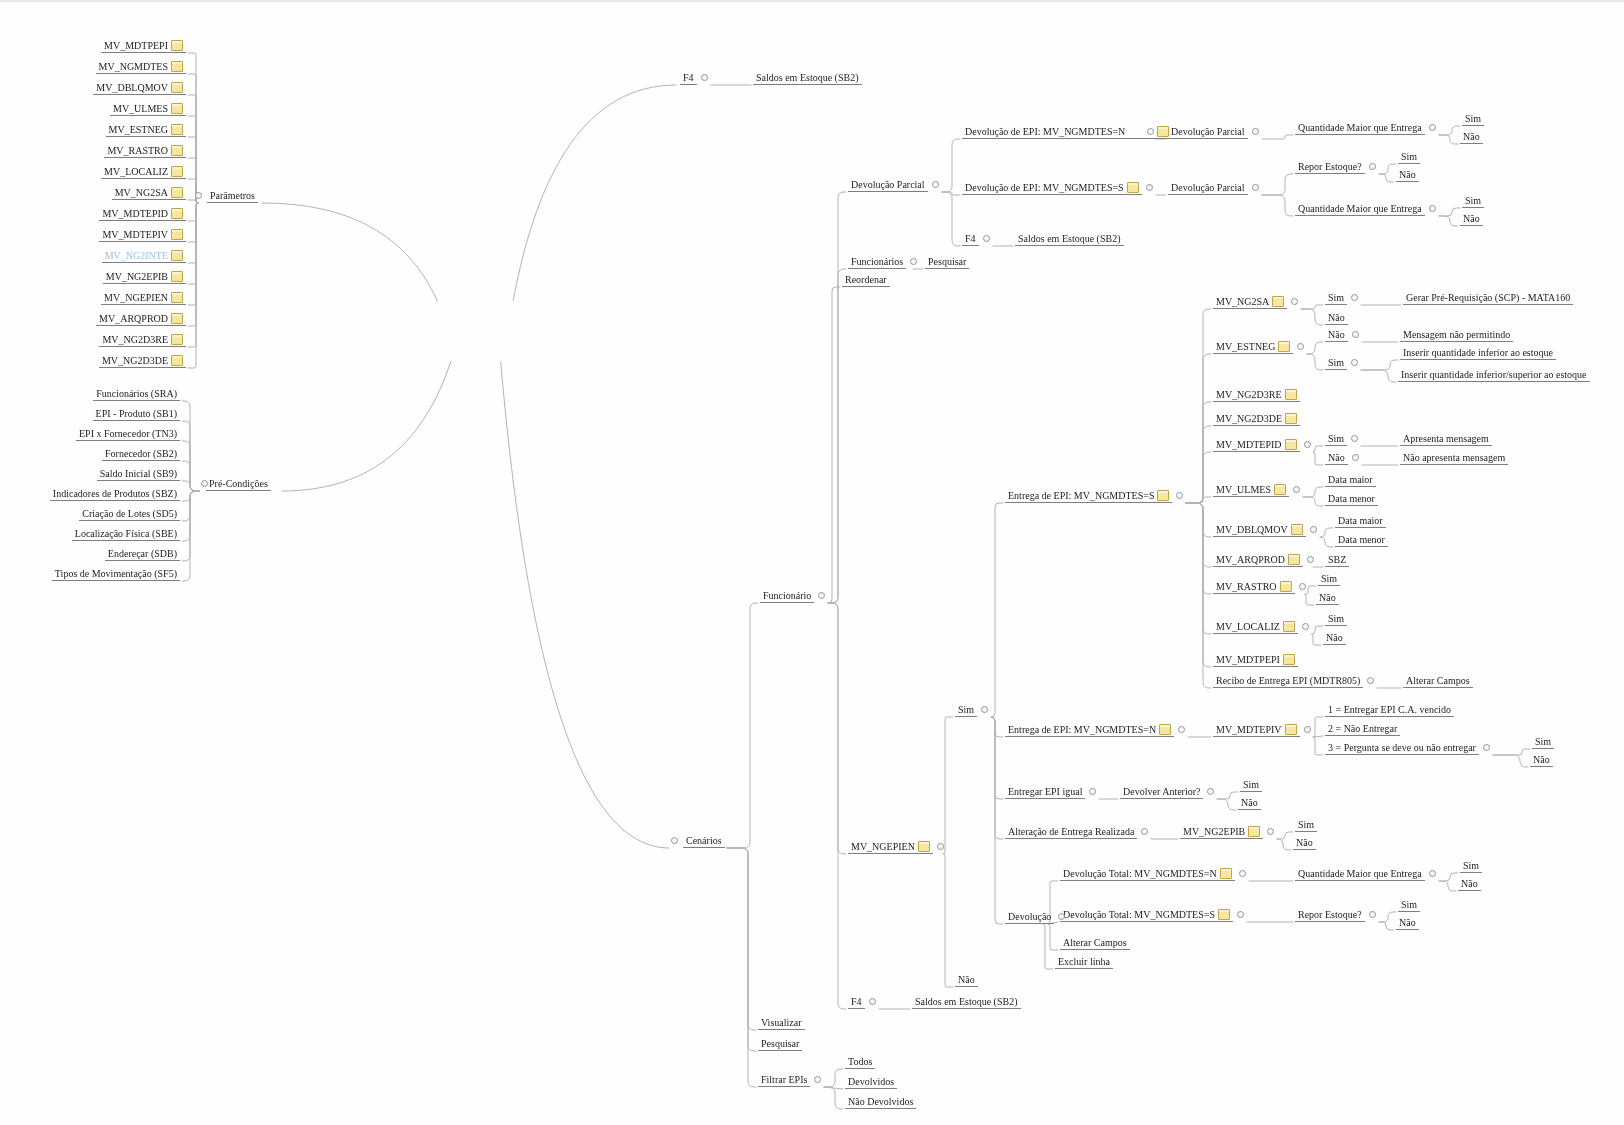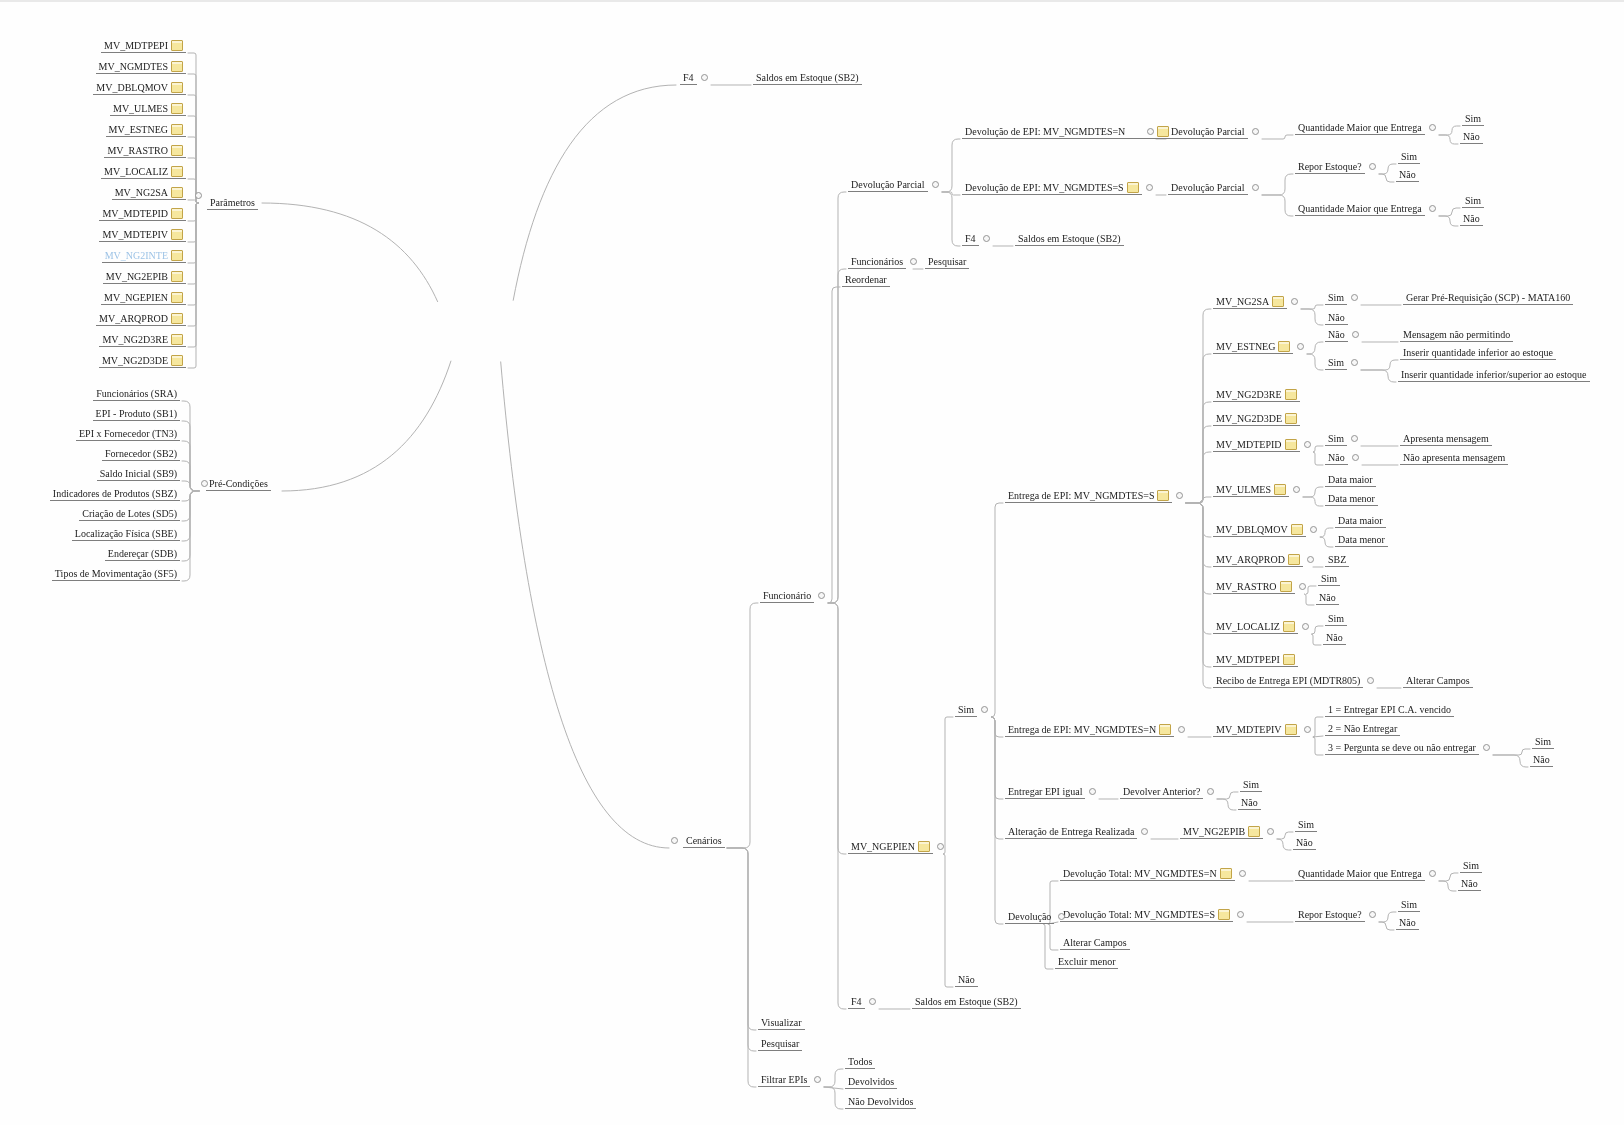--- a/index.html
+++ b/index.html
@@ -156,21 +156,21 @@
       <path d="M1048,922 L1048,922 Q1050,922 1050,924 L1050,946 Q1050,948 1052,948 L1058,948"></path>
       <path d="M1043,922 L1043,922 Q1045,922 1045,924 L1045,965 Q1045,967 1047,967 L1053,967"></path>
       <path d="M1249,879 L1293,879"></path>
       <path d="M1439,879 L1446,879 Q1450,879 1450,875 L1450,875 Q1450,871 1454,871 L1458,871"></path>
       <path d="M1439,879 L1443,879 Q1448,879 1448,884 L1448,884 Q1448,889 1453,889 L1456,889"></path>
       <path d="M1247,920 L1293,920"></path>
       <path d="M1379,920 L1383,920 Q1388,920 1388,915 L1388,915 Q1388,910 1393,910 L1396,910"></path>
       <path d="M1379,920 L1382,920 Q1386,920 1386,924 L1386,924 Q1386,928 1390,928 L1394,928"></path>
       <path d="M879,1007 L910,1007"></path>
     </svg>
-<div class="node" style="top: 194px; left: 207px;">
+<div class="node" style="top: 187px; left: 207px;">
       <span class="lbl">Parâmetros</span>
     </div>
     <div class="node" style="top: 37px; right: 1438px;">
       <span class="lbl">MV_MDTPEPI</span>
       <span class="note-icon"></span>
     </div>
     <div class="node" style="top: 58px; right: 1438px;">
       <span class="lbl">MV_NGMDTES</span>
       <span class="note-icon"></span>
     </div>
@@ -553,21 +553,21 @@
     <div class="node" style="top: 896px; left: 1398px;">
       <span class="lbl">Sim</span>
     </div>
     <div class="node" style="top: 914px; left: 1396px;">
       <span class="lbl">Não</span>
     </div>
     <div class="node" style="top: 934px; left: 1060px;">
       <span class="lbl">Alterar Campos</span>
     </div>
     <div class="node" style="top: 953px; left: 1055px;">
-      <span class="lbl">Excluir menor</span>
+      <span class="lbl">Excluir linha</span>
     </div>
     <div class="node" style="top: 993px; left: 848px;">
       <span class="lbl">F4</span>
     </div>
     <div class="node" style="top: 993px; left: 912px;">
       <span class="lbl">Saldos em Estoque (SB2)</span>
     </div>
     <div class="dot" style="left: 195px; top: 190px;"></div>
     <div class="dot" style="left: 201px; top: 478px;"></div>
     <div class="dot" style="left: 701px; top: 72px;"></div>

